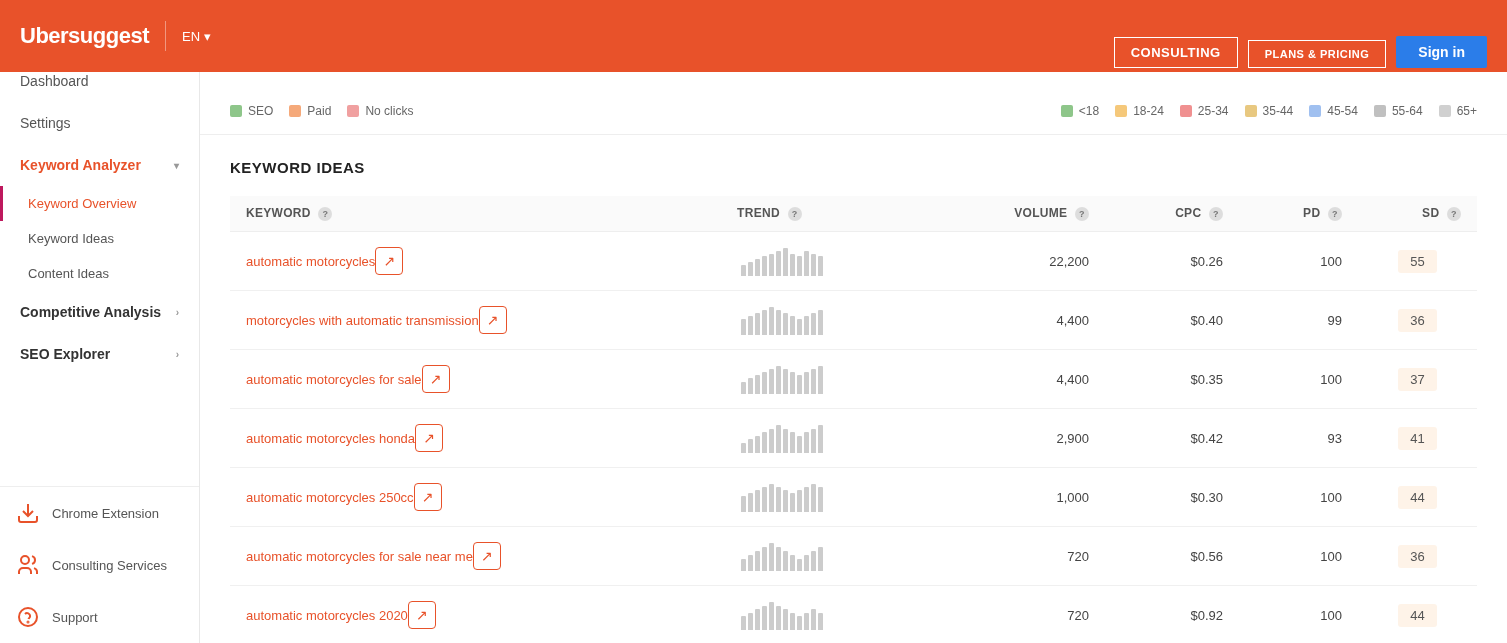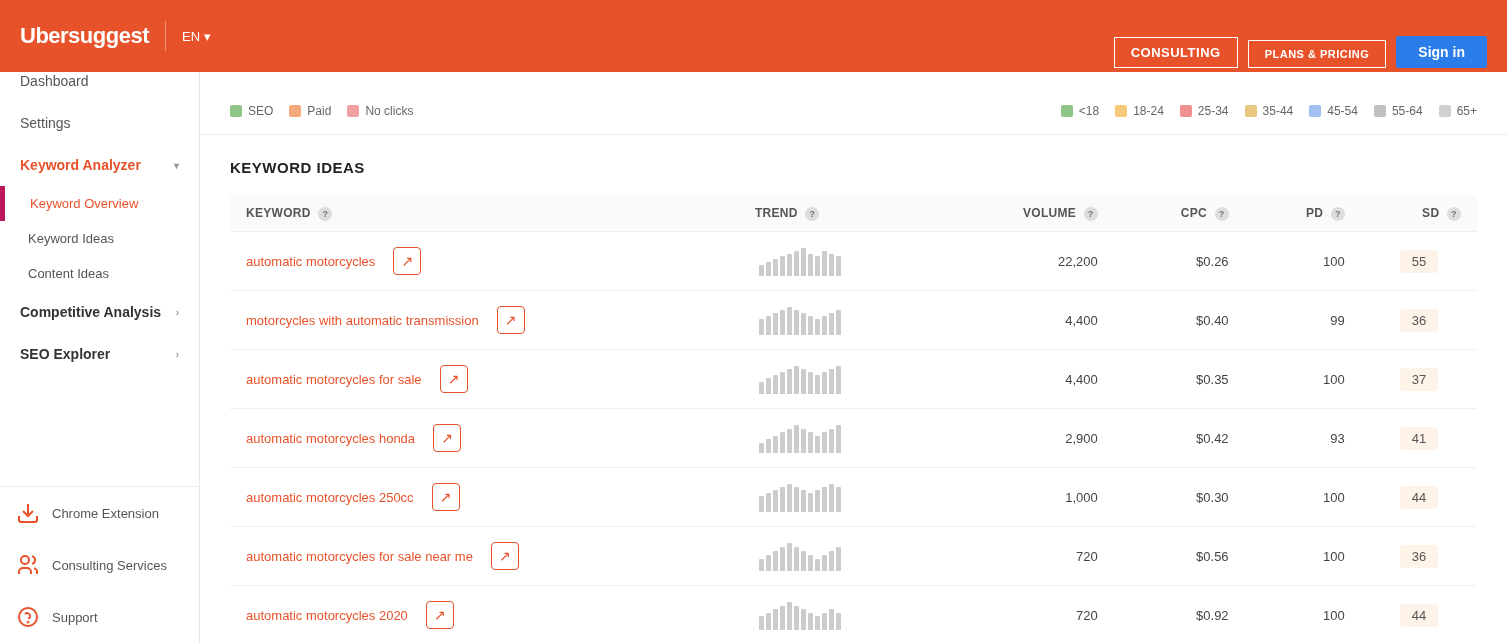--- a/index.html
+++ b/index.html
@@ -113,21 +113,21 @@
       font-weight: 600;
     }
     .sidebar-sub {
       padding: 10px 20px 10px 28px;
       color: #555;
       cursor: pointer;
       font-size: 13px;
     }
     .sidebar-sub.active {
       color: #e8522a;
-      border-left: 5px solid #be185d;
+      border-left: 3px solid #be185d;
       padding-left: 25px;
     }
     .chevron {
       font-size: 10px;
       color: #999;
     }
     .sidebar-bottom {
       position: absolute;
       bottom: 0;
       left: 0;
@@ -307,21 +307,21 @@
     
     .view-all-container {
       text-align: center;
       padding: 30px;
     }
 
     
     .kw-cell {
       display: flex;
       align-items: center;
-      gap: 18px;
+      gap: 0;
     }
   </style>
 </head>
 <body>
 
 <header class="header">
   <span class="header-logo">Ubersuggest</span>
   <div class="header-divider"></div>
   <div class="header-lang">
     <span>EN</span>

